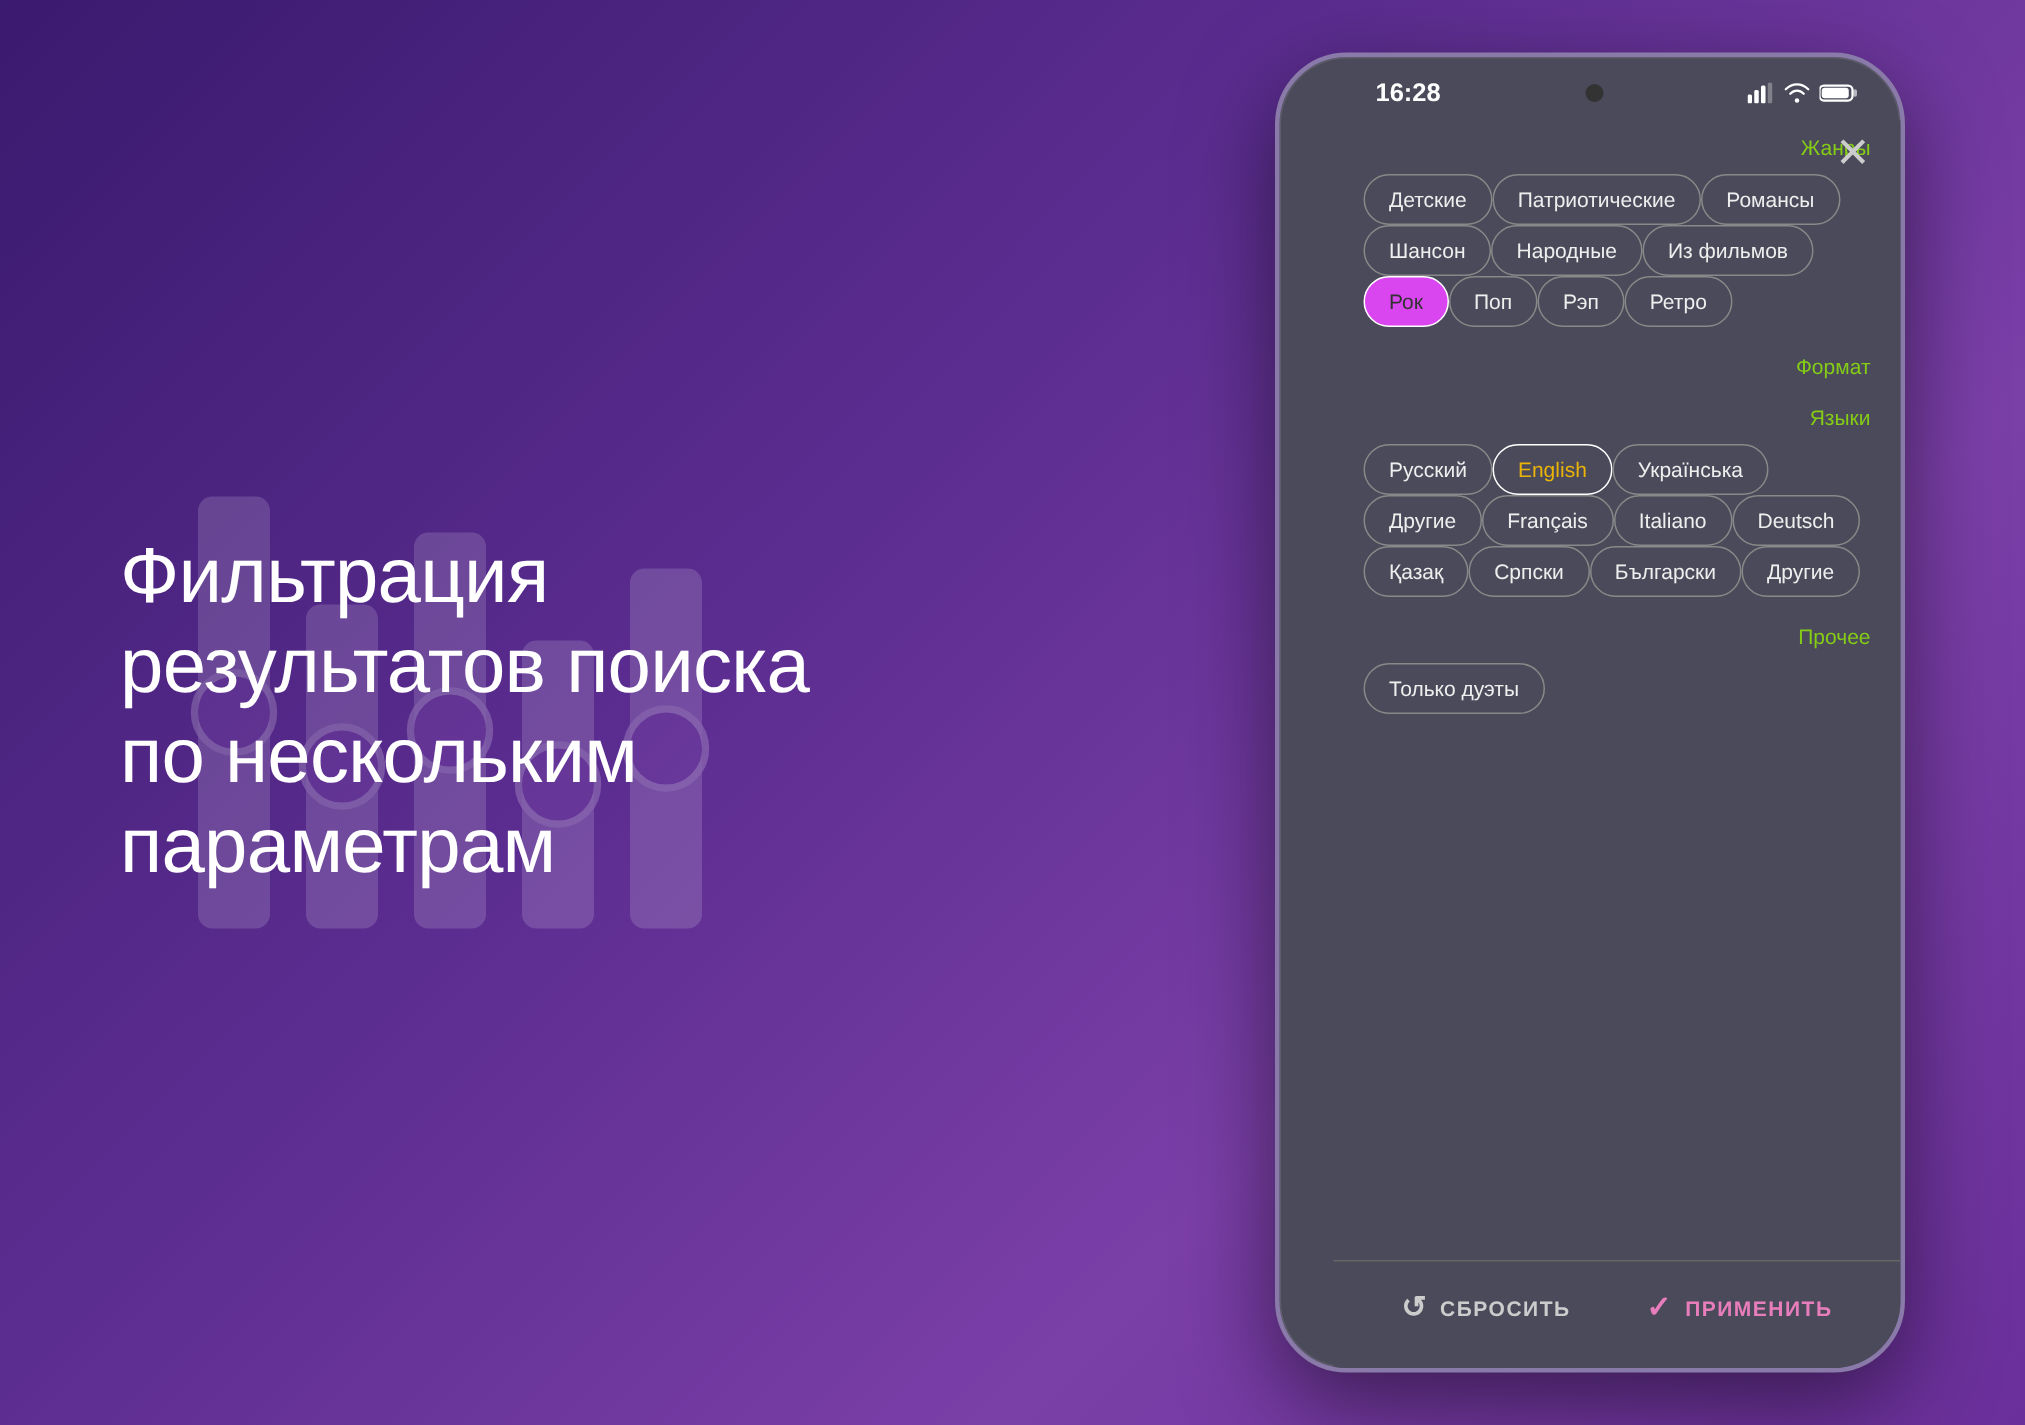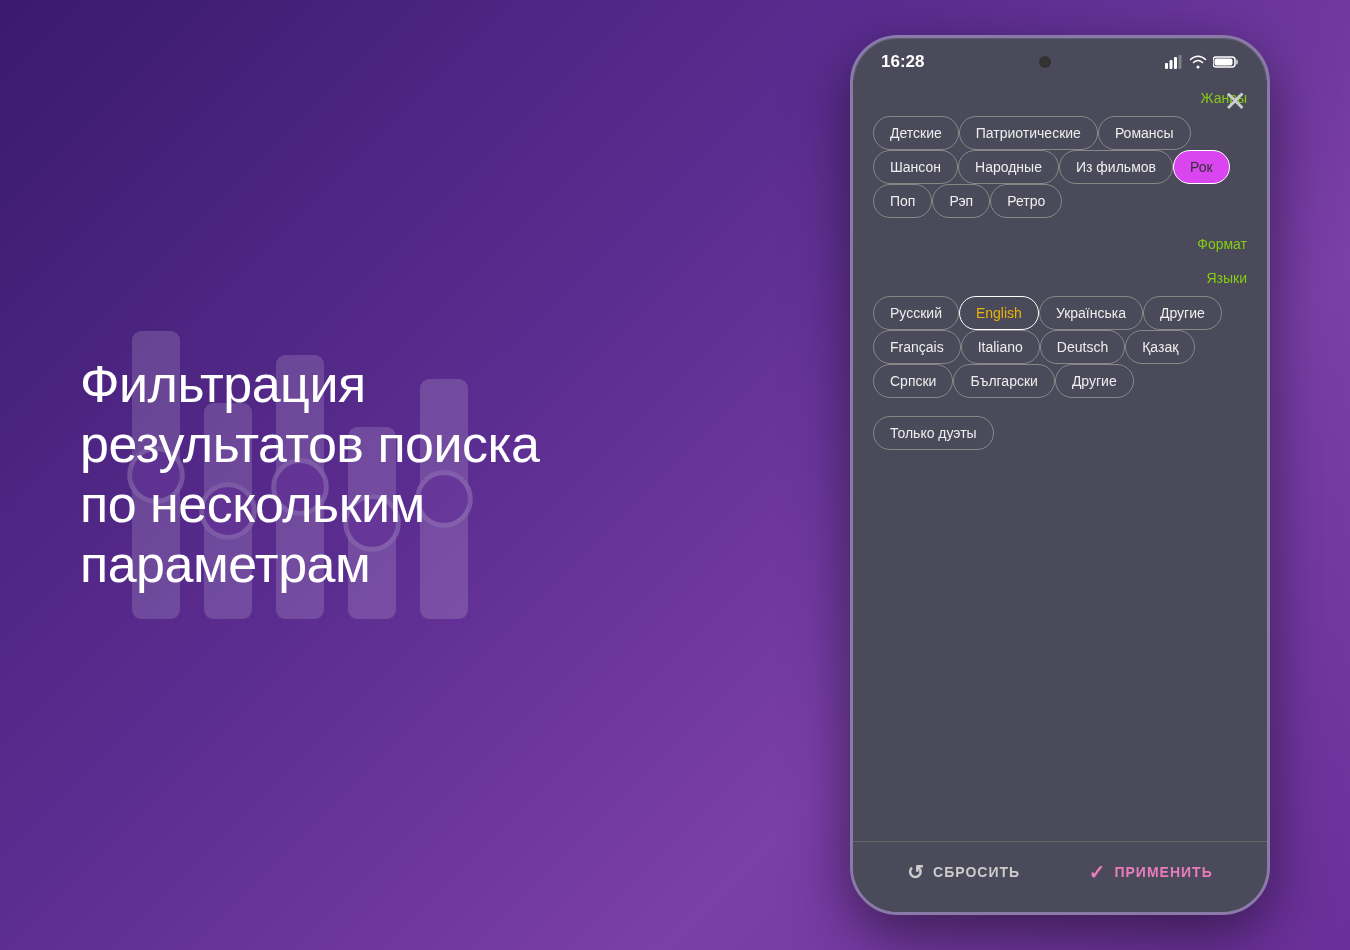--- a/index.html
+++ b/index.html
@@ -54,20 +54,21 @@
       z-index: 2;
       width: 420px;
       height: 880px;
       background: #4a4a5a;
       border-radius: 48px;
       border: 3px solid #8a7aaa;
       box-shadow: 0 20px 60px rgba(0,0,0,0.5), inset 0 0 0 1px rgba(255,255,255,0.1);
       display: flex;
       flex-direction: column;
       overflow: hidden;
+      padding-left: 36px;
     }
 
     
     .status-bar {
       display: flex;
       align-items: center;
       justify-content: space-between;
       padding: 14px 28px 8px;
       flex-shrink: 0;
     }
@@ -274,20 +275,21 @@
         <button class="tag">Italiano</button>
         <button class="tag">Deutsch</button>
         <button class="tag">Қазақ</button>
         <button class="tag">Српски</button>
         <button class="tag">Български</button>
         <button class="tag">Другие</button>
       </div>
     </div>
 
     <div class="filter-section">
+      <div class="section-label">Прочее</div>
       <div class="tags-row">
         <button class="tag">Только дуэты</button>
       </div>
     </div>
   </div>
 
   <div class="phone-bottom">
     <div class="bottom-btn reset">
       <span class="btn-icon">↺</span>
       <span>СБРОСИТЬ</span>

